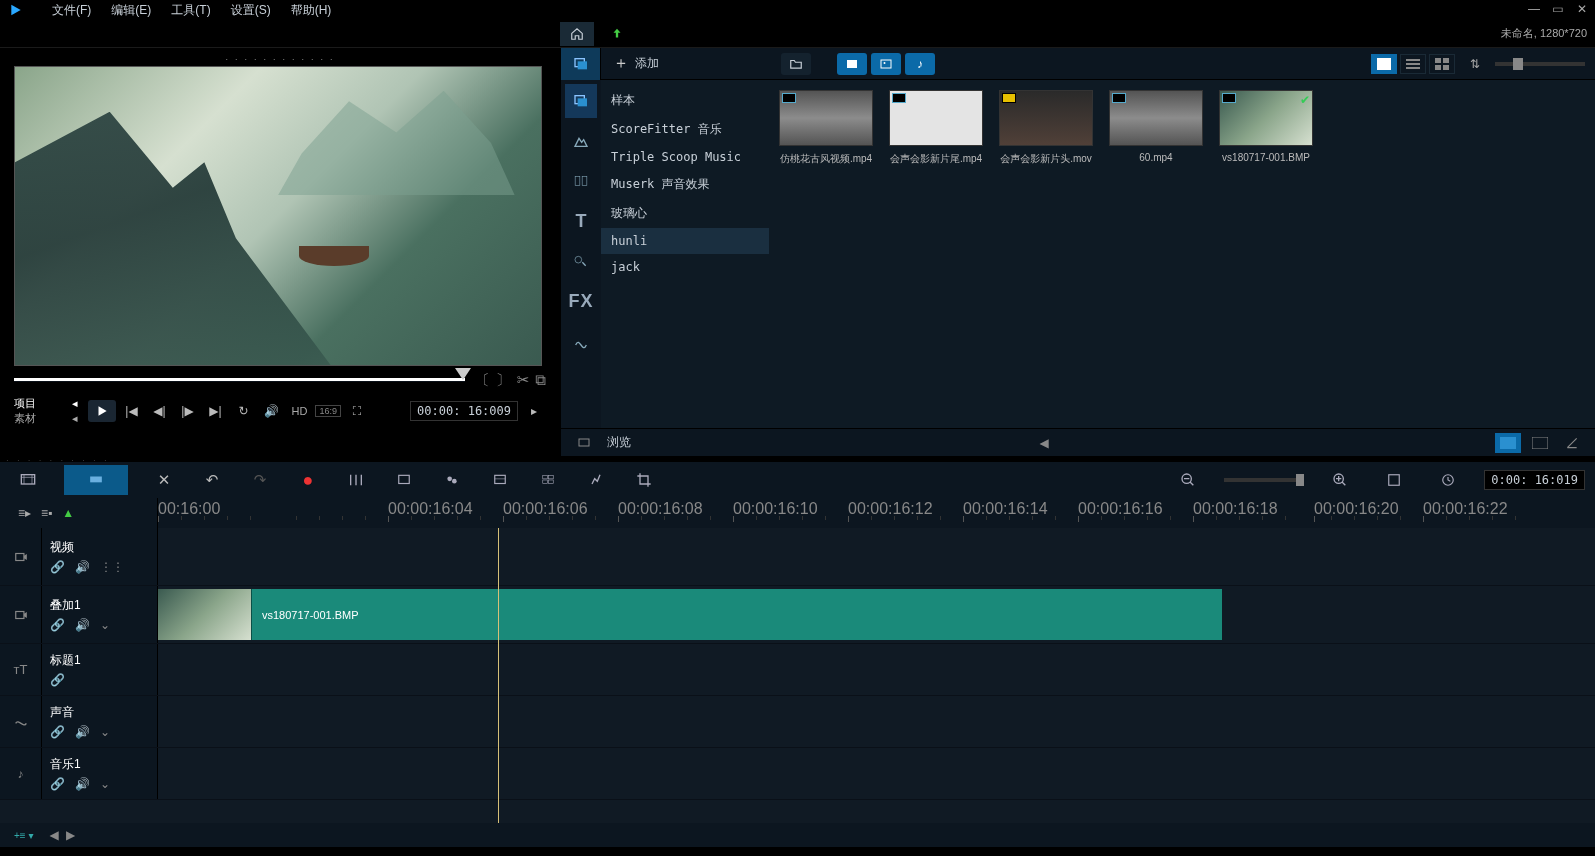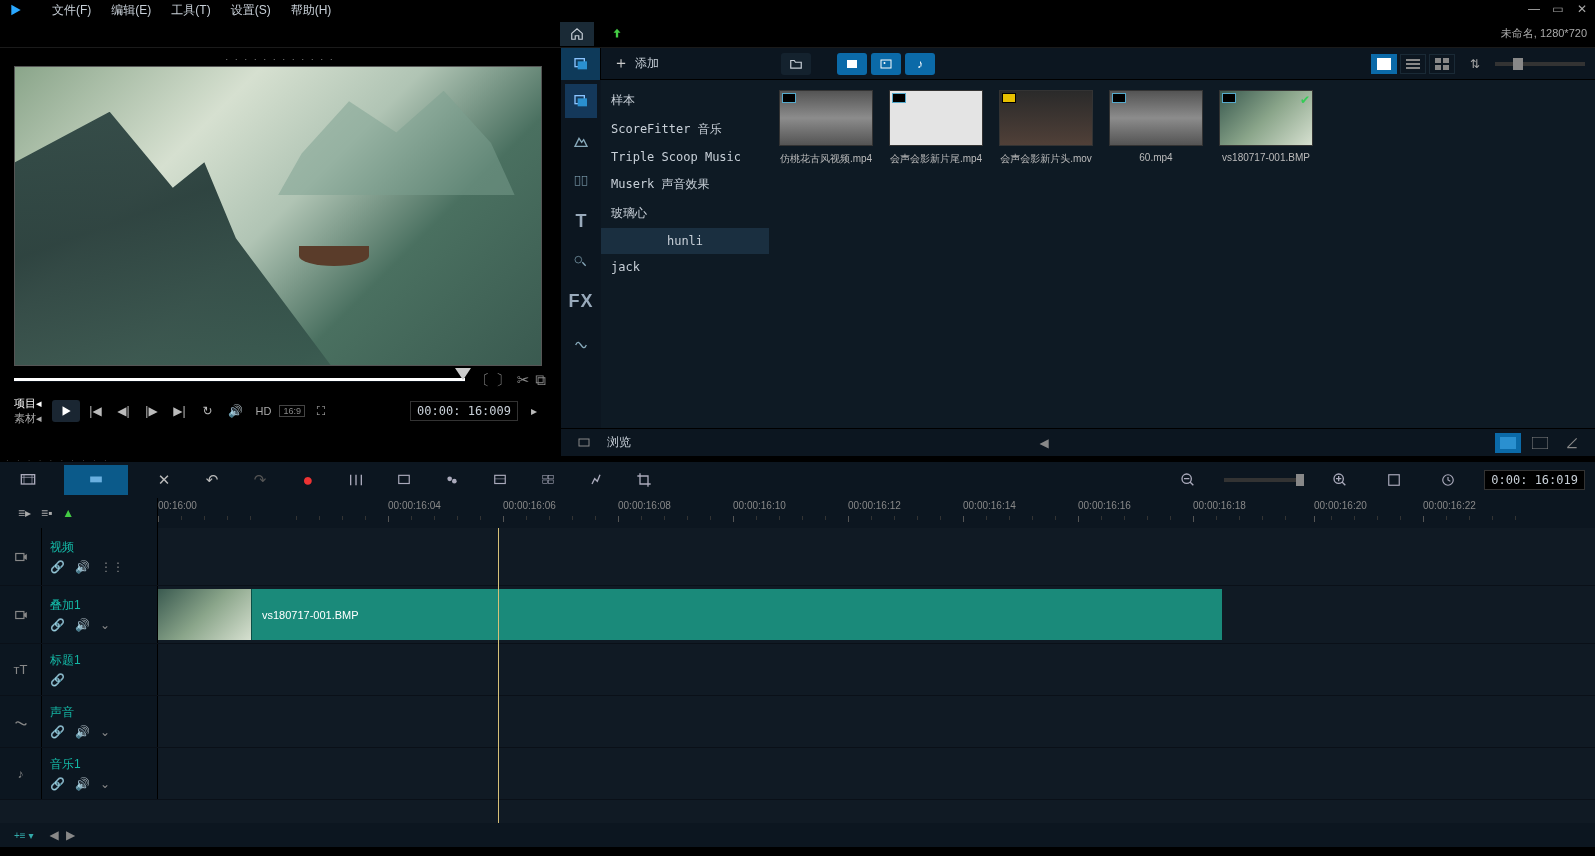--- a/index.html
+++ b/index.html
@@ -33,21 +33,21 @@
 .preview-frame .mtn1 { position:absolute; left:0; bottom:0; width:60%; height:85%; background:linear-gradient(160deg,#2a4240 0%,#1e3432 40%,#3a5a50 100%); clip-path:polygon(0 20%,30% 0%,50% 30%,60% 20%,70% 50%,100% 100%,0 100%); opacity:.9;}
 .preview-frame .mtn2 { position:absolute; right:5%; top:8%; width:45%; height:35%; background:#7ba090; clip-path:polygon(10% 60%,30% 10%,50% 40%,70% 0%,90% 50%,100% 100%,0 100%); opacity:.5;}
 .preview-frame .boat { position:absolute; left:54%; top:60%; width:70px; height:20px; background:#5a3c2a; border-radius:0 0 50% 50%;}
 .preview-slider { position:relative; height:20px; display:flex; align-items:center; margin-top:4px;}
 .preview-slider .track { height:4px; background:#fff; flex:1; position:relative;}
 .preview-slider .track .knob { position:absolute; right:-6px; top:-10px; width:0; height:0; border-left:8px solid transparent; border-right:8px solid transparent; border-top:12px solid #ccc;}
 .preview-slider .brackets { display:flex; gap:6px; margin-left:10px;}
 .preview-slider .brackets span { color:#888; font-size:15px; cursor:pointer;}
 .preview-controls { display:flex; align-items:center; gap:4px; padding:6px 0;}
 .preview-controls .mode-col { display:flex; flex-direction:column; font-size:11px; color:#aaa; margin-right:6px;}
-.preview-controls .mode-col .mode-row { display:flex; align-items:center; cursor:pointer;}
+.preview-controls .mode-col .mode-row { display:flex; align-items:center; cursor:pointer;gap:36px;}
 .preview-controls .mode-col .sel { color:#fff;}
 .preview-controls .pc-btn { width:24px; height:22px; display:flex; align-items:center; justify-content:center; color:#bbb; cursor:pointer;}
 .preview-controls .pc-btn.big { width:28px; background:#1a2632; border-radius:3px;}
 .preview-controls .tc-box { margin-left:auto; background:#000; border:1px solid #333; padding:2px 6px; font-family:monospace; font-size:12px; }
 .preview-controls .hd-lbl { color:#aaa; font-size:11px; margin:0 4px;}
 .preview-controls .ratio-box { border:1px solid #444; padding:0 3px; font-size:9px; color:#888;}
 
 
 .media-pane { flex:1; background:#0e1a24; display:flex; flex-direction:column; border-left:1px solid #000;}
 .media-top { height:32px; display:flex; align-items:center; background:#0c1620; border-bottom:1px solid #000;}
@@ -65,21 +65,21 @@
 .media-top .sldr .h { position:absolute; left:20%; top:-4px; width:10px; height:12px; background:#888;}
 
 .media-body { flex:1; display:flex;}
 .media-side { width:40px; background:#0c1620; display:flex; flex-direction:column; align-items:center; padding-top:4px; gap:6px;}
 .media-side .side-icon { width:32px; height:34px; display:flex; align-items:center; justify-content:center; color:#9ab; cursor:pointer; font-size:18px;}
 .media-side .side-icon.active { background:#14385a;}
 .media-side .side-icon.fx { font-weight:bold; letter-spacing:1px;}
 
 .folder-col { width:168px; background:#0e1a24; padding-top:6px;}
 .folder-item { padding:6px 10px; font-size:12px; font-family:monospace; cursor:pointer;}
-.folder-item.active { background:#1a2f40;text-align:center;}
+.folder-item.active { background:#1a2f40;}
 
 .thumb-area { flex:1; padding:10px 8px; display:flex; flex-wrap:wrap; align-content:flex-start; gap:12px; overflow:auto;}
 .thumb { width:98px; display:flex; flex-direction:column; align-items:center; cursor:pointer;}
 .thumb .timg { width:94px; height:56px; background:#4a4a4a; position:relative; border:1px solid #333;}
 .thumb .timg .badge { position:absolute; left:2px; top:2px; width:14px; height:10px; background:#000; border:1px solid #5ac;}
 .thumb .timg .check { position:absolute; right:2px; top:2px; color:#3c5; font-size:12px;}
 .thumb .tlabel { font-size:10px; color:#bbb; margin-top:6px; text-align:center; white-space:nowrap;}
 .thumb .timg.grey { background:linear-gradient(#545454,#8c8c8c,#545454);}
 .thumb .timg.white { background:#e4e4e4;}
 .thumb .timg.peach { background:linear-gradient(#2a2a2a,#504038);}
@@ -100,31 +100,31 @@
 .tl-toolbar .tt-group { display:flex; gap:12px;}
 .tl-toolbar .tt-spacer { flex:1;}
 .tl-toolbar .zoom-sldr { width:80px; height:4px; background:#333; position:relative;}
 .tl-toolbar .zoom-sldr .h { position:absolute; right:0; top:-4px; width:8px; height:12px; background:#888;}
 .tl-toolbar .tc { background:#000; border:1px solid #333; padding:2px 6px; font-family:monospace; font-size:12px;}
 
 
 .ruler-row { height:30px; background:#0c1620; display:flex;}
 .ruler-row .track-opts { width:158px; display:flex; align-items:center; gap:10px; padding-left:18px; border-right:1px solid #000;}
 .ruler-row .track-opts .opt { color:#aaa; cursor:pointer;}
-.ruler-row .ruler { flex:1; position:relative; font-size:10px; color:#888;}
+.ruler-row .ruler { flex:1; position:relative; font-size:16px; color:#888;}
 .ruler-row .ruler .tick { position:absolute; top:2px;}
 .ruler-row .ruler .tick::after{content:"";position:absolute;left:0;top:16px;width:1px;height:6px;background:#555;}
 .ruler-row .ruler .minor { position:absolute; top:18px; width:1px; height:4px; background:#333;}
 
 
 .tracks { height:295px; background:#101a24; position:relative; overflow:hidden;}
 .track { display:flex; border-bottom:1px solid #0a1018; position:relative;}
 .track .t-head { width:42px; background:#0c1620; display:flex; align-items:center; justify-content:center; color:#888; border-right:1px solid #000;}
 .track .t-label-col { width:116px; background:#0c1620; display:flex; flex-direction:column; justify-content:center; padding:4px 8px; gap:4px; border-right:1px solid #000;}
-.track .t-label-col .t-name { font-size:12px; color:#14b8a6;}
+.track .t-label-col .t-name { font-size:12px; color:#ffffff;}
 .track .t-label-col .t-icons { display:flex; gap:10px; color:#888; font-size:12px;}
 .track .t-body { flex:1; position:relative;}
 .track.h60 { height:58px;}
 .track.h52 { height:52px;}
 
 .playhead { position:absolute; top:0; bottom:0; width:1px; background:#d6c078; left:498px; z-index:5;}
 .playhead::before {content:""; position:absolute; top:-8px; left:-5px; width:0; height:0; border-left:6px solid transparent; border-right:6px solid transparent; border-top:8px solid #d6c078;}
 
 .clip { position:absolute; top:3px; bottom:3px; background:#1a8a7a; display:flex; align-items:center; overflow:hidden;}
 .clip .clip-thumb { width:94px; height:100%; background:linear-gradient(135deg,#3a5a50,#8aa58a,#d6e0d0); border-right:1px solid #0a5048;}

